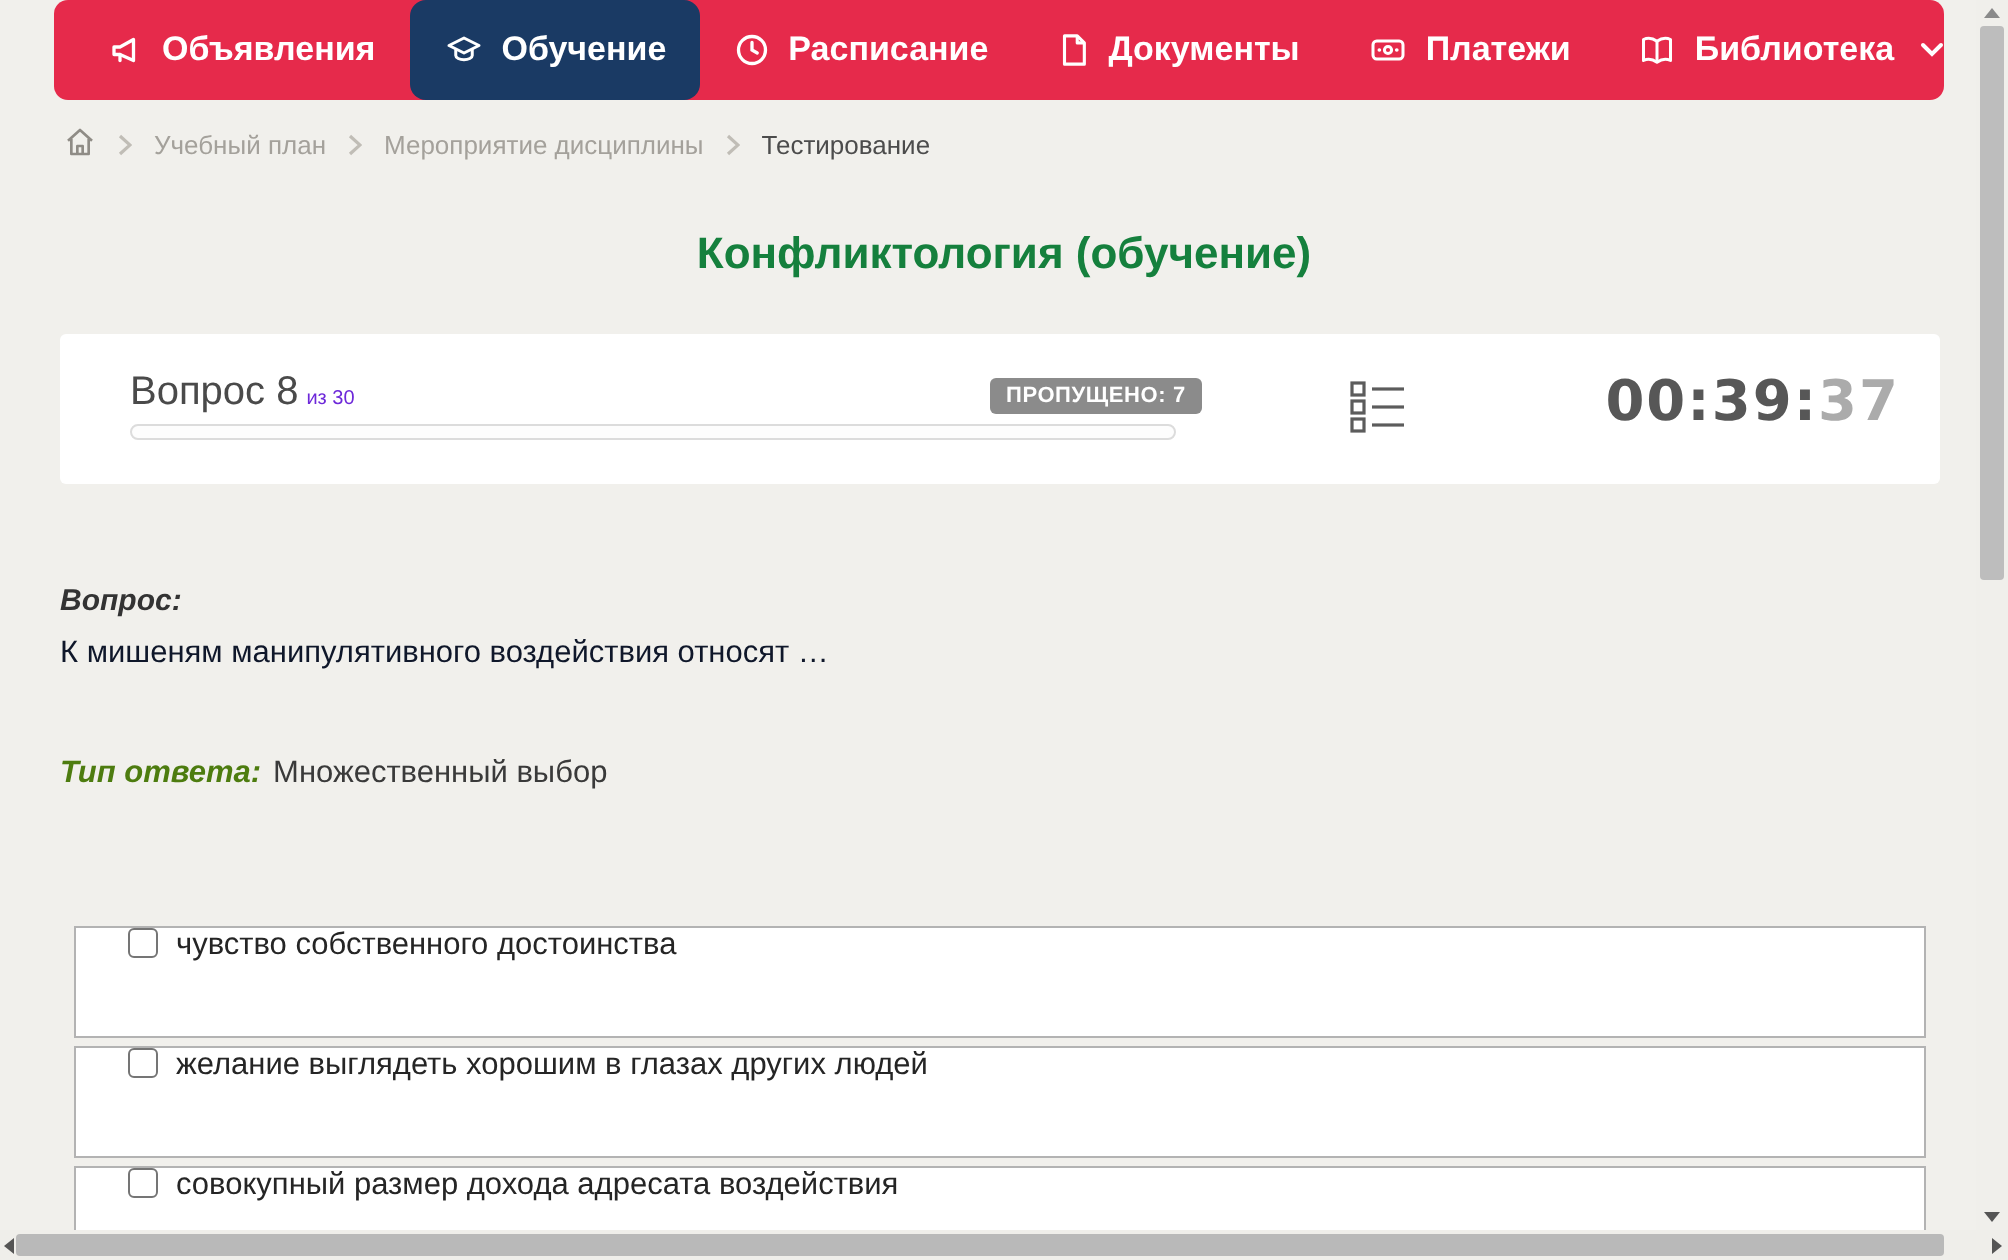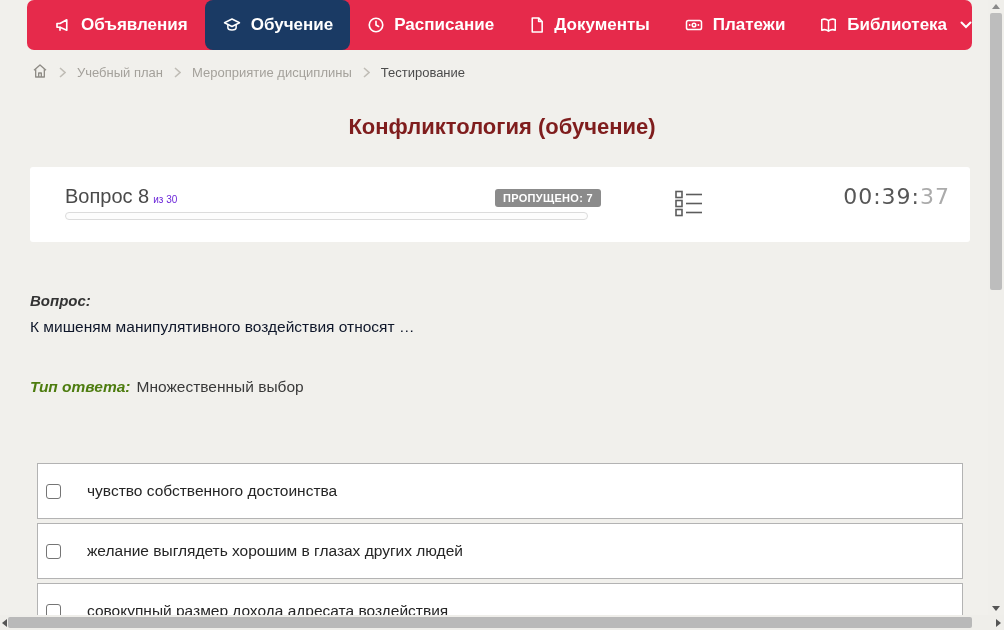--- a/index.html
+++ b/index.html
@@ -30,21 +30,21 @@
     display:flex; align-items:center; gap:11px;
     font-size:13px; color:#a4a19b;
   }
   .crumb { color:#a4a19b; cursor:pointer; }
   .crumb-current { color:#4c4c4c; }
   .crumb-sep { color:#c0bdb6; display:flex; align-items:center; }
 
   
   .page-title {
     position:absolute; left:0; top:114px; width:100%;
-    text-align:center; color:#7f1d1d; font-size:22px; font-weight:bold;
+    text-align:center; color:#15803d; font-size:22px; font-weight:bold;
   }
 
   
   .question-card {
     position:absolute; left:30px; top:167px; width:940px; height:75px;
     background:#ffffff; border-radius:3px;
   }
   .q-label { position:absolute; left:35px; top:18px; font-size:20px; color:#4a4a4a; }
   .q-total { font-size:10px; color:#6d28d9; margin-left:4px; }
   .skip-badge {
@@ -53,43 +53,43 @@
     padding:3px 8px; border-radius:3px; letter-spacing:.3px;
   }
   .progress-track {
     position:absolute; left:35px; top:45px; width:523px; height:8px;
     background:#fdfdfd; border:1px solid #dcdcdc; border-radius:5px;
   }
   .progress-fill { height:100%; width:0%; background:#d8d8d8; border-radius:5px; }
   .q-list-btn { position:absolute; left:645px; top:23px; cursor:pointer; }
   .timer {
     position:absolute; right:20px; top:17px;
-    font-family:"DejaVu Sans", sans-serif; font-weight:400;
-    font-size:22px; color:#575757; letter-spacing:1px;
+    font-family:"DejaVu Sans", sans-serif; font-weight:700;
+    font-size:28px; color:#575757; letter-spacing:1px;
   }
   .timer-sec { color:#ababab; }
 
   
   .q-heading {
     position:absolute; left:30px; top:292px;
     font-size:15px; font-weight:bold; font-style:italic; color:#333;
   }
   .q-text {
     position:absolute; left:30px; top:318px;
     font-size:15.5px; color:#0f172a;
   }
   .answer-type { position:absolute; left:30px; top:378px; font-size:15.5px; color:#3a3a3a; }
   .answer-type-label { font-weight:bold; font-style:italic; color:#4d7c0f; margin-right:6px; }
 
   
   .options { position:absolute; left:37px; top:463px; width:926px; }
   .option {
     height:56px; margin-bottom:4px; background:#fff;
     border:1px solid #b3b3b3;
-    display:flex; align-items:center; padding-left:8px; gap:26px;
+    display:flex; align-items:flex-start; padding-left:26px; gap:9px;
     cursor:pointer;
   }
   .checkbox {
     width:15px; height:15px; border:1.5px solid #757575;
     border-radius:3px; background:#fff; flex:0 0 auto;
   }
   .option-label { font-size:15.5px; color:#252525; }
 
   
   .vscroll {

